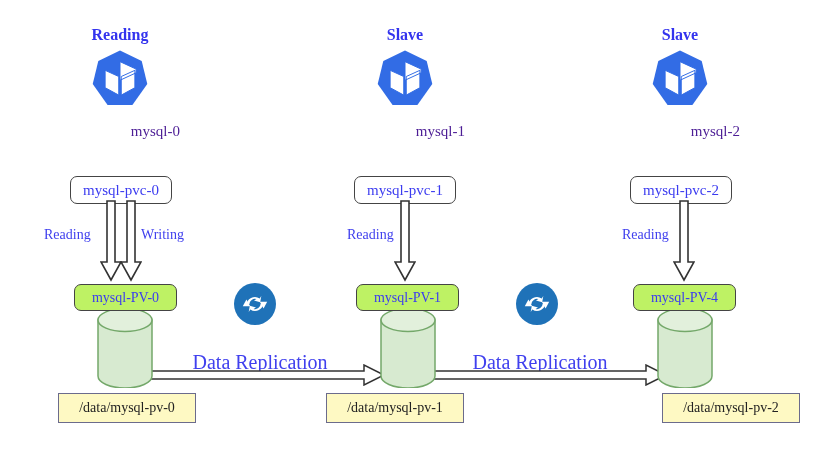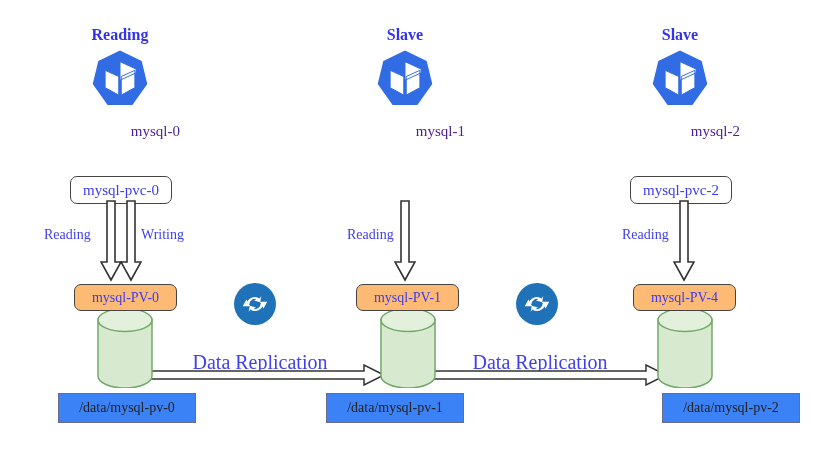--- a/index.html
+++ b/index.html
@@ -35,21 +35,21 @@
     border-radius:7px;
     color:#3b3bf0;
     font-size:15px;
     display:flex;align-items:center;justify-content:center;
     white-space:nowrap;
     margin-top:24px;
   }
   .pv-box{
     position:absolute;
     box-sizing:border-box;
-    background:#fdba74;
+    background:#bef264;
     border:1.6px solid #444444;
     border-radius:7px;
     color:#3b3bf0;
     font-size:14px;
     display:flex;align-items:center;justify-content:center;
     white-space:nowrap;
     z-index:6;
   }
   .io-label{
     position:absolute;
@@ -63,21 +63,21 @@
     color:#4040ee;
     white-space:nowrap;
     text-align:center;
   }
   .arrow-down{position:absolute;}
   .arrow-right{position:absolute;z-index:2;}
   .cylinder{position:absolute;z-index:4;}
   .path-box{
     position:absolute;
     box-sizing:border-box;
-    background:#3b82f6;
+    background:#fef9c3;
     border:1.4px solid #6b6b8c;
     color:#222222;
     font-size:14px;
     display:flex;align-items:center;justify-content:center;
     white-space:nowrap;
     z-index:7;
   }
   .sync-icon{position:absolute;z-index:5;}
 </style>
 </head>
@@ -147,20 +147,21 @@
       <g fill="none" stroke="#326ce5" stroke-width="1.6">
         <polygon points="50,22 76,34 76,40 50,52"></polygon>
         <polygon points="26,36 48,46 48,76 26,64"></polygon>
         <polygon points="52,46 74,36 74,64 52,76"></polygon>
       </g>
     </svg>
   </div>
 
   <div class="pod-name" style="left:345px;top:123px;width:120px;">mysql-1</div>
 
+  <div class="pvc-box" style="left:354px;top:152px;width:102px;height:28px;">mysql-pvc-1</div>
 
   <div class="io-label" style="left:347px;top:227px;">Reading</div>
 
   <div class="arrow-down" style="left:394px;top:200px;width:22px;height:82px;">
     <svg viewBox="0 0 22 82" width="22" height="82">
       <polygon points="7,1 15,1 15,62 21,62 11,80 1,62 7,62" fill="#ffffff" stroke="#333333" stroke-width="1.6"></polygon>
     </svg>
   </div>
 
   <div class="pv-box" style="left:356px;top:284px;width:103px;height:27px;">mysql-PV-1</div>

